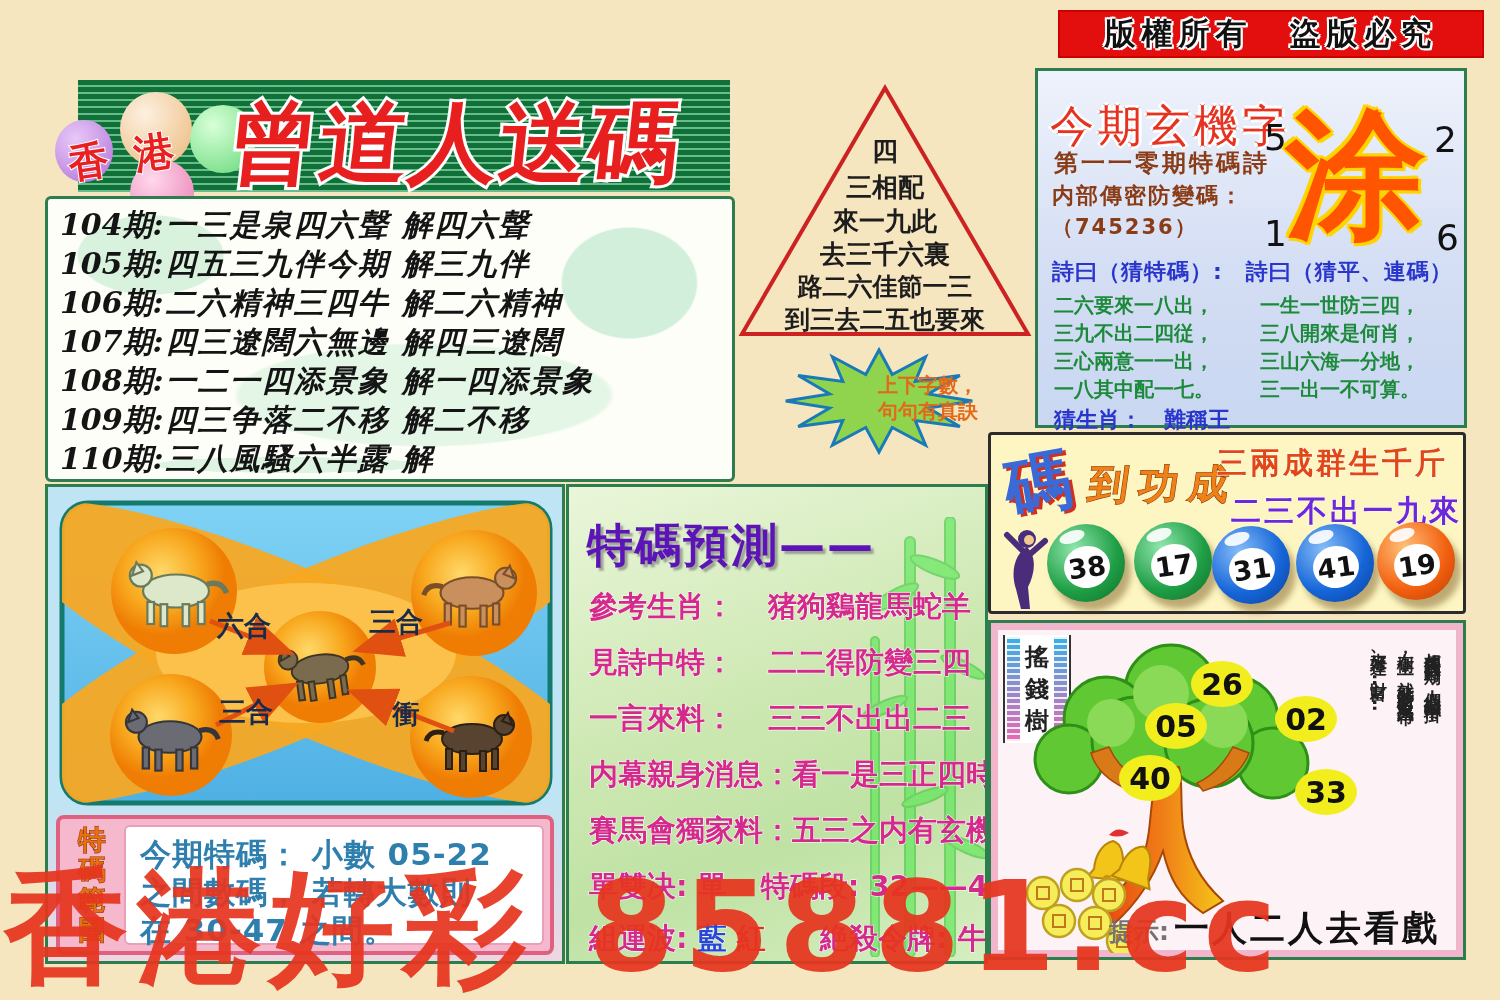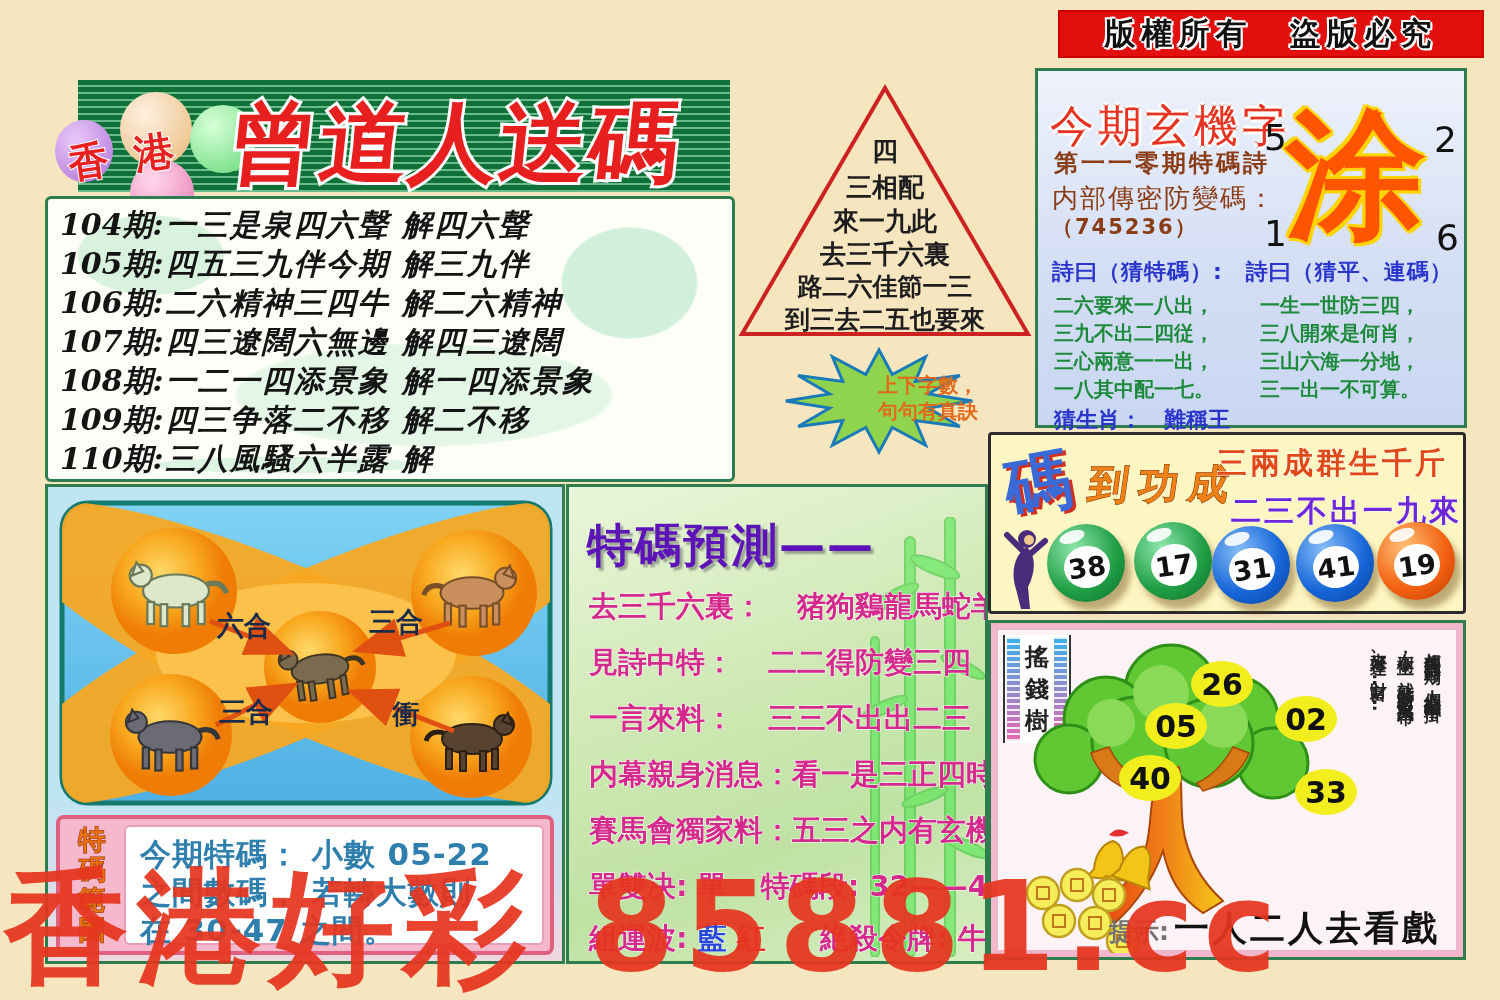--- a/index.html
+++ b/index.html
@@ -51,21 +51,21 @@
   .star-text{position:absolute;left:0;top:26px;width:100%;text-align:right;font-size:20px;font-weight:900;
     color:#e2691a;line-height:26px;}
 
   
   .mystery{left:1035px;top:68px;width:432px;height:360px;border:3px solid #2e7d4f;
     background:linear-gradient(180deg,#eef2fb 0%,#d4def4 55%,#c9d7f1 100%);box-sizing:border-box;}
   .mys-title{left:12px;top:6px;font-size:44px;font-weight:400;color:#e63321;letter-spacing:4px;
     -webkit-text-stroke:2px #f08d78;paint-order:stroke fill;
     text-shadow:-3px 0 #fff,3px 0 #fff,0 -3px #fff,0 3px #fff;margin-top:20px;}
   .mys-sub1{left:16px;top:76px;font-size:24px;font-weight:900;color:#8a3c16;letter-spacing:3px;}
-  .mys-sub2{left:14px;top:110px;font-size:26px;font-weight:400;color:#8a3c16;letter-spacing:2px;}
+  .mys-sub2{left:14px;top:110px;font-size:22px;font-weight:700;color:#8a3c16;letter-spacing:2px;}
   .mys-code{left:14px;top:142px;font-size:21px;font-weight:900;color:#8a3c16;letter-spacing:2px;}
   .big-char{left:215px;top:28px;width:205px;height:155px;display:flex;align-items:center;justify-content:center;
     font-size:140px;font-weight:900;color:#ff5400;font-family:"DejaVu Serif","Liberation Serif",serif;
     text-shadow:-3px 0 #ffd400,3px 0 #ffd400,0 -3px #ffd400,0 3px #ffd400,3px 3px #ffd400,-3px -3px #ffd400;}
   .corner-num{position:absolute;font-size:36px;color:#111;font-weight:400;}
   .poem-head{left:14px;top:186px;font-size:22px;font-weight:900;color:#2a35cc;white-space:nowrap;letter-spacing:1px;}
   .poem-col{position:absolute;top:220px;font-size:20px;font-weight:900;color:#1c8a3a;line-height:28px;white-space:nowrap;}
   .poem-left{left:16px;}
   .poem-right{left:222px;}
   .mys-zodiac{left:16px;top:334px;font-size:22px;font-weight:900;color:#2a35cc;white-space:nowrap;}
@@ -253,21 +253,21 @@
         <rect x="86" y="120" width="8" height="320" rx="4"></rect>
         <ellipse cx="110" cy="80" rx="26" ry="7" transform="rotate(-28 110 80)"></ellipse>
         <ellipse cx="150" cy="50" rx="26" ry="7" transform="rotate(22 150 50)"></ellipse>
         <ellipse cx="100" cy="190" rx="24" ry="6" transform="rotate(-24 100 190)"></ellipse>
         <ellipse cx="178" cy="150" rx="24" ry="6" transform="rotate(26 178 150)"></ellipse>
         <ellipse cx="140" cy="280" rx="24" ry="6" transform="rotate(-20 140 280)"></ellipse>
         <ellipse cx="182" cy="330" rx="24" ry="6" transform="rotate(24 182 330)"></ellipse>
       </g>
     </svg>
     <div class="abs pred-title nowrap">特碼預測——</div>
-    <div class="pred-row" style="top:100px;"><span class="c-mag">去三千六裏：</span><span class="pred-gap"></span><span class="c-mag">猪狗鷄龍馬蛇羊</span></div>
+    <div class="pred-row" style="top:100px;"><span class="c-mag">參考生肖：</span><span class="pred-gap"></span><span class="c-mag">猪狗鷄龍馬蛇羊</span></div>
     <div class="pred-row" style="top:156px;"><span class="c-mag">見詩中特：</span><span class="pred-gap"></span><span class="c-mag">二二得防變三四</span></div>
     <div class="pred-row" style="top:212px;"><span class="c-mag">一言來料：</span><span class="pred-gap"></span><span class="c-mag">三三不出出二三</span></div>
     <div class="pred-row" style="top:268px;text-align:right;"><span class="c-mag">内幕親身消息：</span><span class="c-mag">看一是三正四時</span></div>
     <div class="pred-row" style="top:324px;"><span class="c-mag">賽馬會獨家料：</span><span class="c-mag">五三之内有玄機</span></div>
     <div class="pred-row" style="top:380px;"><span class="c-mag">單雙决: 單</span><span class="pred-gap"></span><span class="c-mag">特碼段: 32——45</span></div>
     <div class="pred-row" style="top:432px;">
       <span class="c-mag">組運波:</span>
       <span class="c-blue">藍</span>
       <span class="c-red">紅</span>
       <span class="pred-gap"></span>

